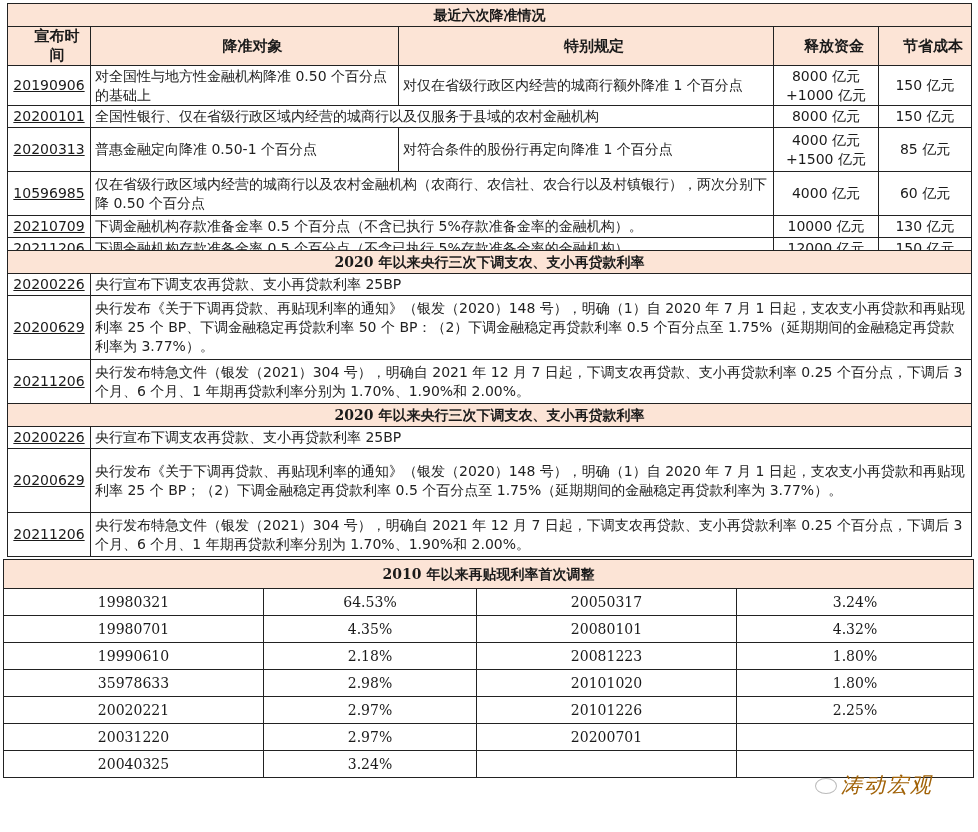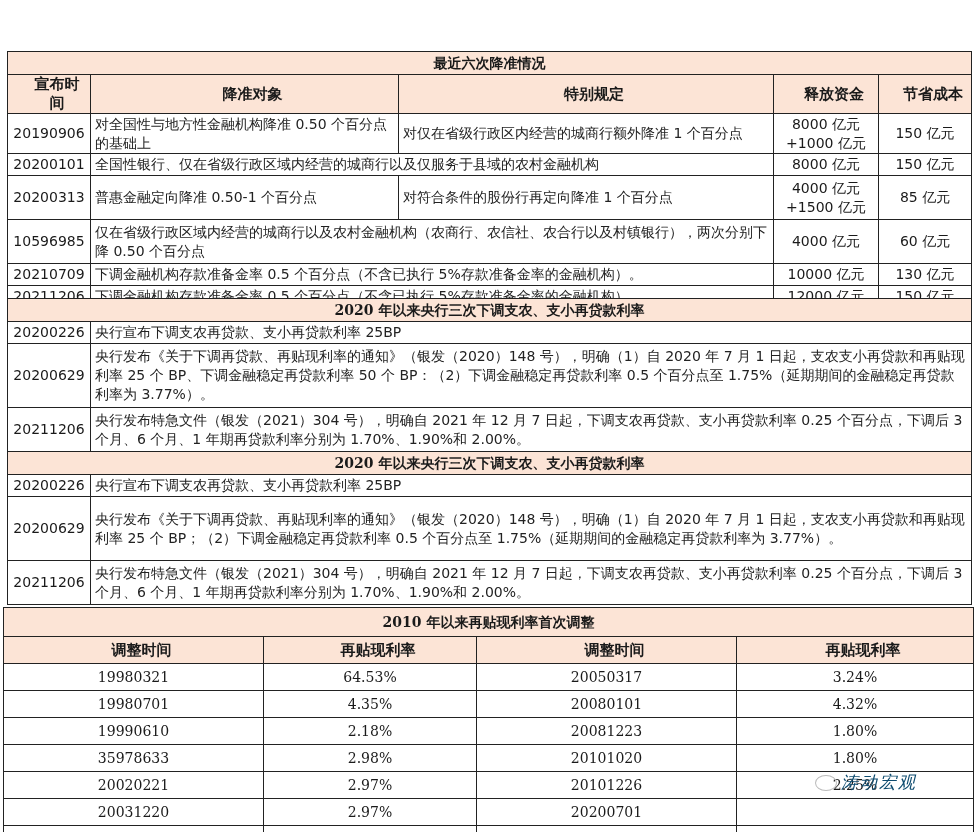--- a/index.html
+++ b/index.html
@@ -1,39 +1,39 @@
 <!DOCTYPE html>
 <html><head>
 <meta charset="utf-8">
 <style>
   html, body { margin: 0; padding: 0; background: #ffffff; }
   body { width: 978px; height: 832px; position: relative; overflow: hidden;
          font-family: "DejaVu Sans", "Liberation Sans", sans-serif; color: #1a1a1a; }
-  table { border-collapse: collapse; table-layout: fixed; position: absolute; margin-top: 48px; }
+  table { border-collapse: collapse; table-layout: fixed; position: absolute; }
   td, th { border: 1px solid #222; padding: 0 4px; font-size: 14px; line-height: 19px;
            vertical-align: middle; overflow: hidden; }
   .hdr { background: #fce4d6; }
   .title { font-family: "DejaVu Serif", "Liberation Serif", serif; font-weight: bold;
            font-size: 14px; text-align: center; height: 22px; }
   th { font-family: "DejaVu Serif", "Liberation Serif", serif; font-weight: bold;
        font-size: 15px; text-align: center; height: 21px; padding-left: 20px; }
-  .date { text-align: center; }
+  .date { text-align: center; text-decoration: underline; }
   .num { text-align: center; }
   .left { text-align: left; }
   .txt { color: #222; }
 
   #t1 { left: 7px; top: 3px; width: 964px; }
   #t2 { left: 7px; top: 250px; width: 964px; }
   #t3 { left: 7px; top: 403px; width: 964px; }
   #t4 { left: 3px; top: 559px; width: 970px; border-bottom: 1px solid #22c55e; }
   #t4 td { font-family: "DejaVu Serif", "Liberation Serif", serif; font-size: 14px;
            text-align: center; height: 26px; }
   #t4 th { height: 26px; }
   #t4 .title { height: 28px; }
-  .watermark { position: absolute; left: 815px; top: 771px; font-size: 17px; color: #0c4a6e;
+  .watermark { position: absolute; left: 815px; top: 771px; font-size: 21px; color: #a16207;
                font-style: italic; letter-spacing: 2px; pointer-events: none; }
   .wm-bubble { display: inline-block; width: 20px; height: 14px; border: 1px solid #bbb;
                border-radius: 50%; margin-right: 4px; vertical-align: middle; }
 </style>
 </head>
 <body>
 
 <table id="t1">
   <colgroup>
       <col style="width:83px">
@@ -148,26 +148,20 @@
   <colgroup>
       <col style="width:260px">
       <col style="width:213px">
       <col style="width:260px">
       <col style="width:237px">
     </colgroup>
   <tbody>
       <tr class="hdr">
         <td colspan="4" class="title">2010 年以来再贴现利率首次调整</td>
       </tr>
-  <tr class="hdr">
-    <th>调整时间</th>
-    <th>再贴现利率</th>
-    <th>调整时间</th>
-    <th>再贴现利率</th>
-  </tr>
   <tr>
         <td>19980321</td>
         <td>64.53%</td>
         <td>20050317</td>
         <td>3.24%</td>
       </tr>
   <tr>
         <td>19980701</td>
         <td>4.35%</td>
         <td>20080101</td>

